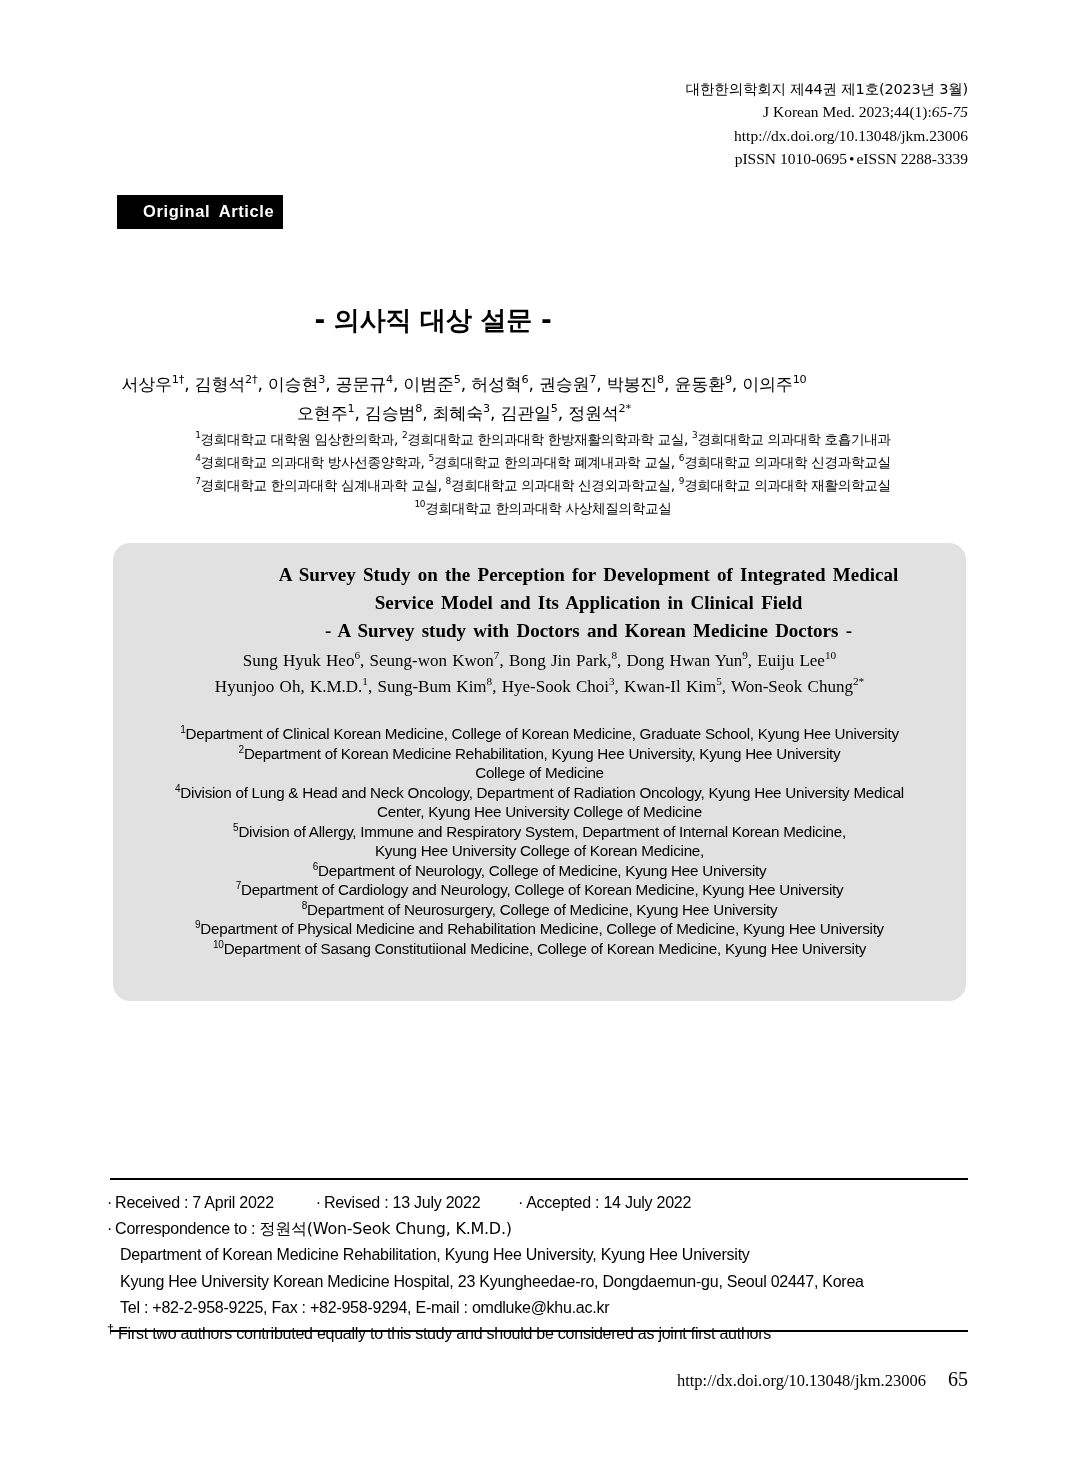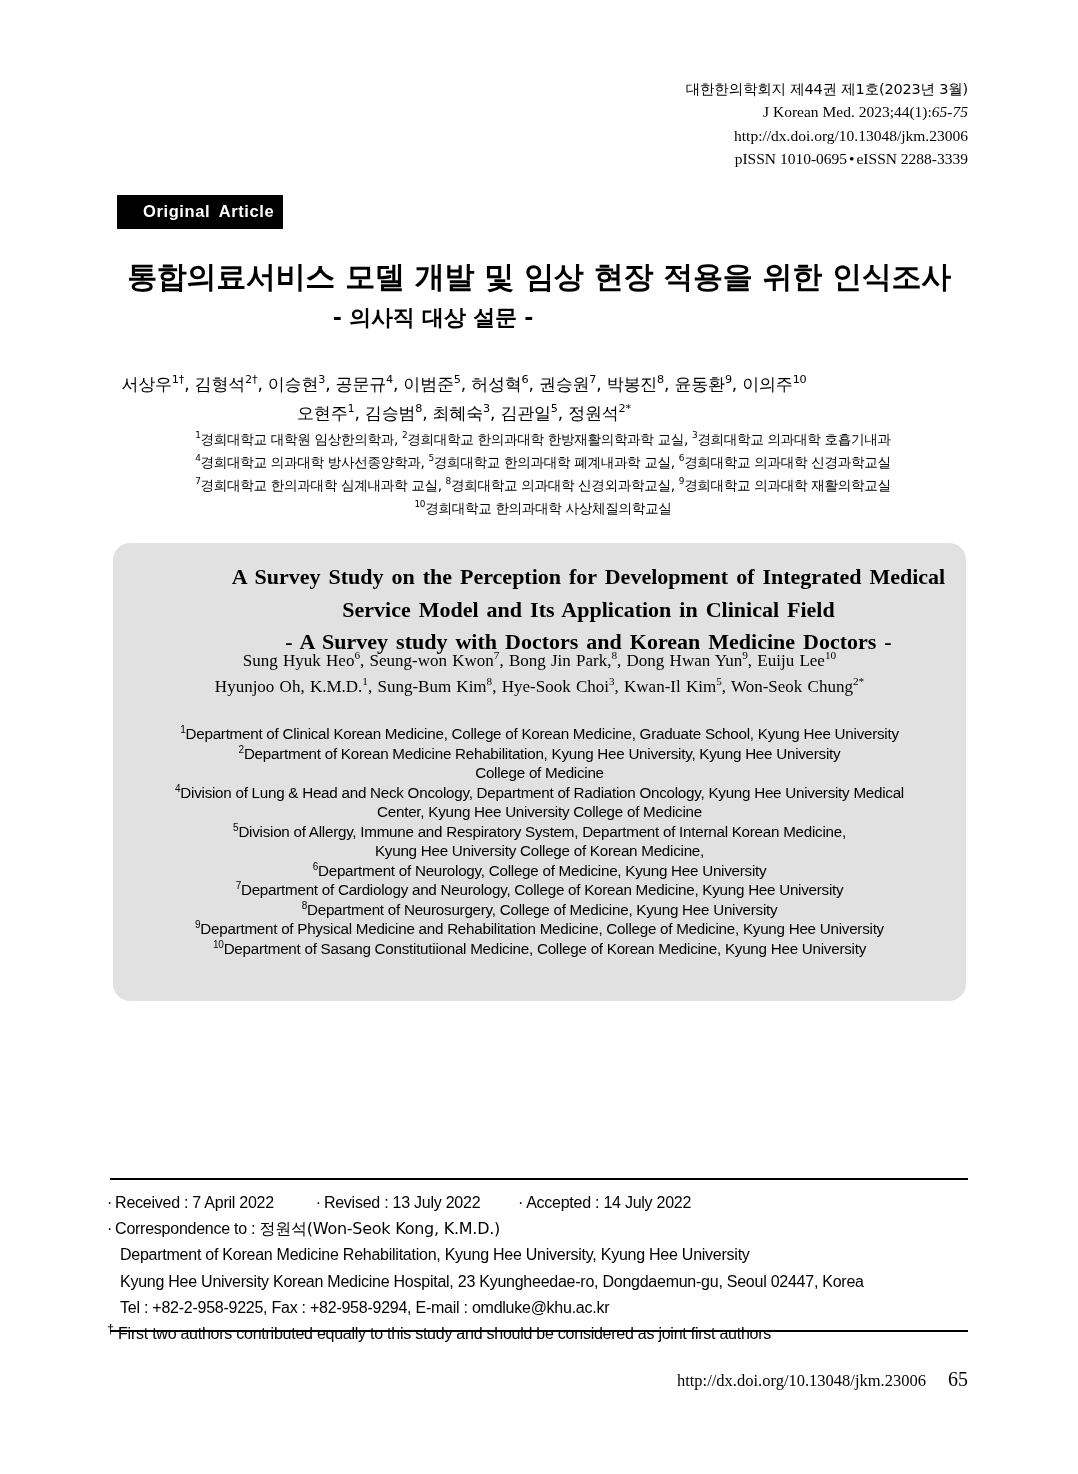--- a/index.html
+++ b/index.html
@@ -68,21 +68,21 @@
     line-height: 1.42;
   }
   .ko-subtitle {
     position: absolute;
     top: 303px;
     left: 0;
     width: 866px;
     text-align: center;
     font-family: "DejaVu Sans", sans-serif;
     font-weight: bold;
-    font-size: 22px;
+    font-size: 26px;
     letter-spacing: -0.2px;
   }
 
   
   .ko-authors {
     position: absolute;
     top: 370px;
     left: 0;
     width: 910px;
     text-align: center;
@@ -123,21 +123,21 @@
   }
 
   .en-title {
     position: absolute;
     left: 113px;
     top: 561px;
     width: 951px;
     text-align: center;
     font-family: "Liberation Serif", serif;
     font-weight: bold;
-    font-size: 22px;
+    font-size: 19px;
     line-height: 1.48;
     word-spacing: 2.5px;
   }
   .en-title .ln { display: block; }
 
   .en-authors {
     position: absolute;
     left: 113px;
     top: 648px;
     width: 853px;
@@ -211,21 +211,20 @@
 
   <div class="journal-header">
     <div class="jh-line jh-korean">대한한의학회지 제44권 제1호(2023년 3월)</div>
     <div class="jh-line jh-cite"><span>J  Korean  Med.  2023;44(1):</span><span class="pages">65-75</span></div>
     <div class="jh-line">http://dx.doi.org/10.13048/jkm.23006</div>
     <div class="jh-line jh-issn"><span>pISSN  1010-0695</span><span class="bullet">•</span><span>eISSN  2288-3339</span></div>
   </div>
 
   <div class="badge">Original  Article</div>
 
-  <div class="ko-title">통합의료서비스 모델 개발 및 임상 현장 적용을 위한 인식조사</div>
   <div class="ko-subtitle">- 의사직 대상 설문 -</div>
 
   <div class="ko-authors">
     <span class="ln"><span>서상우<sup>1†</sup></span>, <span>김형석<sup>2†</sup></span>, <span>이승현<sup>3</sup></span>, <span>공문규<sup>4</sup></span>, <span>이범준<sup>5</sup></span>, <span>허성혁<sup>6</sup></span>, <span>권승원<sup>7</sup></span>, <span>박봉진<sup>8</sup></span>, <span>윤동환<sup>9</sup></span>, <span>이의주<sup>10</sup></span></span>
     <span class="ln"><span>오현주<sup>1</sup></span>, <span>김승범<sup>8</sup></span>, <span>최혜숙<sup>3</sup></span>, <span>김관일<sup>5</sup></span>, <span>정원석<sup>2*</sup></span></span>
   </div>
 
   <div class="ko-affils">
       <span class="ln"><sup>1</sup>경희대학교 대학원 임상한의학과, <sup>2</sup>경희대학교 한의과대학 한방재활의학과학 교실, <sup>3</sup>경희대학교 의과대학 호흡기내과</span>
       <span class="ln"><sup>4</sup>경희대학교 의과대학 방사선종양학과, <sup>5</sup>경희대학교 한의과대학 폐계내과학 교실, <sup>6</sup>경희대학교 의과대학 신경과학교실</span>
@@ -260,21 +259,21 @@
       <span class="ln"><sup>9</sup>Department of Physical Medicine and Rehabilitation Medicine, College of Medicine, Kyung Hee University</span>
       <span class="ln"><sup>10</sup>Department of Sasang Constitutiional Medicine, College of Korean Medicine, Kyung Hee University</span>
     </div>
 
   <div class="rule rule-top"></div>
   <div class="rule rule-bottom"></div>
 
   <div class="footnotes">
     <span class="ln"><span class="fn-dot">·</span><span>Received : 7 April 2022</span><span>          </span><span class="fn-dot">·</span><span>Revised : 13 July 2022</span><span>         </span><span class="fn-dot">·</span><span>Accepted : 14 July 2022</span></span>
 
-    <span class="ln"><span class="fn-dot">·</span><span>Correspondence to : </span><span class="fn-ko">정원석(Won-Seok Kong, K.M.D.)</span></span>
+    <span class="ln"><span class="fn-dot">·</span><span>Correspondence to : </span><span class="fn-ko">정원석(Won-Seok Chung, K.M.D.)</span></span>
 
     <span class="ln fn-indent">Department of Korean Medicine Rehabilitation, Kyung Hee University, Kyung Hee University</span>
     <span class="ln fn-indent">Kyung Hee University Korean Medicine Hospital, 23 Kyungheedae-ro, Dongdaemun-gu, Seoul 02447, Korea</span>
     <span class="ln fn-indent">Tel : +82-2-958-9225, Fax : +82-958-9294, E-mail : omdluke@khu.ac.kr</span>
 
     <span class="ln"><span class="fn-dagger">†</span><span> </span><span>First two authors contributed equally to this study and should be considered as joint first authors</span></span>
   </div>
 
   <div class="page-footer">
     <span class="doi">http://dx.doi.org/10.13048/jkm.23006</span>

